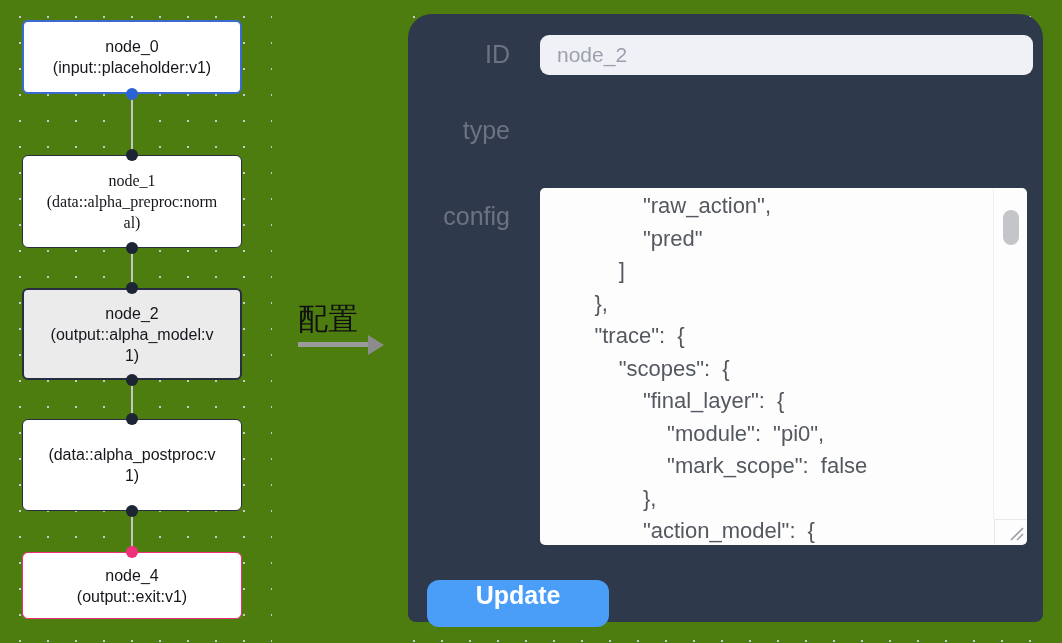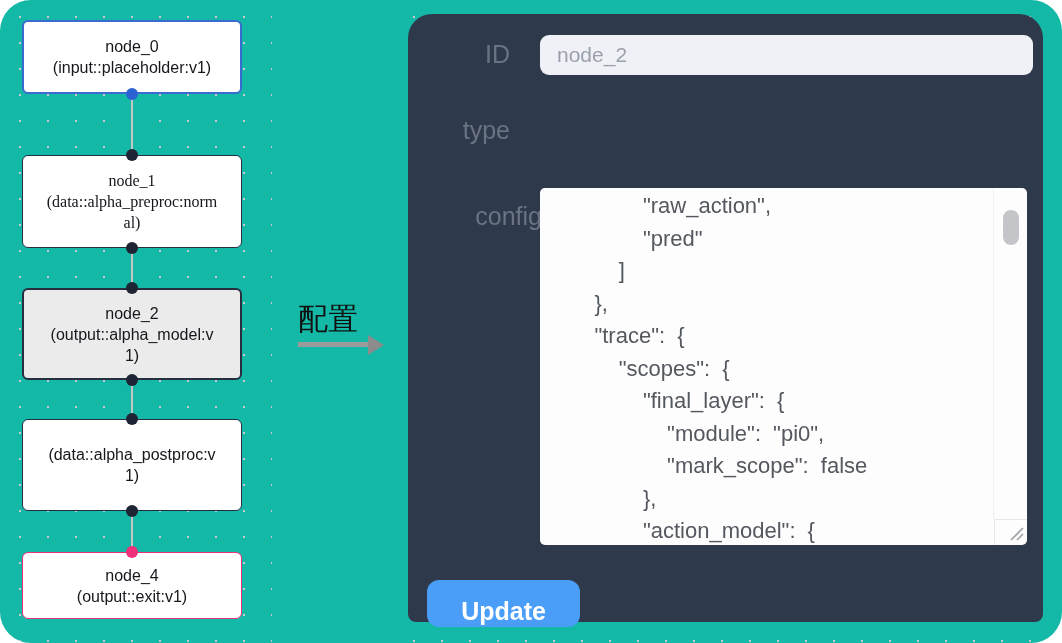--- a/index.html
+++ b/index.html
@@ -1,17 +1,17 @@
 <!DOCTYPE html>
 <html><head>
 <meta charset="utf-8">
 <style>
   html,body{margin:0;padding:0;background:#ffffff;}
   #stage{position:relative;width:1062px;height:643px;overflow:hidden;
-         font-family:"Liberation Sans","DejaVu Sans",sans-serif;background:#14b8a6;border-radius:31px;}
+         font-family:"Liberation Sans","DejaVu Sans",sans-serif;background:#4d7c0f;}
 
   
   .dotgrid{position:absolute;top:0;height:643px;
     background-image:radial-gradient(circle,#c8cacd 1.3px,rgba(0,0,0,0) 1.4px);
     background-size:28px 26px;background-position:6px 4px;}
   #canvas-left{left:0;width:272px;}
   #canvas-right{left:394px;width:662px;}
 
   
   .node{position:absolute;left:22px;width:220px;box-sizing:border-box;
@@ -36,42 +36,42 @@
   #anno-label{position:absolute;left:298px;top:299px;font-size:30px;color:#101010;}
   #anno-arrow-shaft{position:absolute;left:298px;top:342px;width:72px;height:5px;background:#9b9b9b;}
   #anno-arrow-head{position:absolute;left:368px;top:335px;width:0;height:0;
     border-left:16px solid #8c8c8c;border-top:10px solid rgba(0,0,0,0);border-bottom:10px solid rgba(0,0,0,0);}
 
   
   #panel{position:absolute;left:408px;top:14px;width:635px;height:608px;
          background:#2e3a4b;border-radius:24px 24px 8px 8px;}
   .field-label{position:absolute;left:0;width:102px;text-align:right;
                font-size:25px;color:#6b7382;}
-  #label-id{top:26px;} #label-type{top:102px;} #label-config{top:188px;margin-left:32px;}
+  #label-id{top:26px;} #label-type{top:102px;} #label-config{top:188px;}
   .panel-input{position:absolute;left:132px;width:493px;height:40px;box-sizing:border-box;
     background:#eff1f6;border:none;outline:none;border-radius:9px;color:#9aa1ad;
     font-size:21px;padding:0 17px;font-family:"Liberation Sans","DejaVu Sans",sans-serif;}
   #input-id{top:21px;} #input-type{top:98px;}
 
   #config-box{position:absolute;left:132px;top:174px;width:487px;height:357px;
     background:#fdfdfe;border-radius:5px;overflow:hidden;}
   #config-text{position:absolute;left:0;top:2px;right:36px;white-space:pre;
     font-size:22px;line-height:32.5px;color:#54585f;word-spacing:6px;padding-left:6px;
     overflow:hidden;}
   #config-scroll-track{position:absolute;right:0;top:0;width:33px;height:331px;
     border-left:1px solid #f0f0f0;}
   #config-scroll-thumb{position:absolute;right:8px;top:22px;width:16px;height:35px;
     border-radius:8px;background:#c3c5c8;}
   #config-corner{position:absolute;right:0;bottom:0;width:33px;height:26px;box-sizing:border-box;
     border-top:1px solid #e8e8e8;border-left:1px solid #e8e8e8;}
   #config-resize-grip{position:absolute;right:2px;bottom:3px;}
 
-  #update-button{position:absolute;left:19px;top:566px;width:153px;height:47px;
+  #update-button{position:absolute;left:19px;top:566px;width:182px;height:47px;
     background:#4a9ef7;border:none;border-radius:12px;color:#ffffff;font-size:25px;
-    font-weight:600;display:flex;align-items:flex-end;justify-content:center;cursor:pointer;
+    font-weight:600;display:flex;align-items:flex-start;justify-content:center;cursor:pointer;
     font-family:"Liberation Sans","DejaVu Sans",sans-serif;}
 </style>
 </head>
 <body>
 
 <div id="stage">
 
   <div id="canvas-left" class="dotgrid"></div>
   <div id="canvas-right" class="dotgrid"></div>
 

